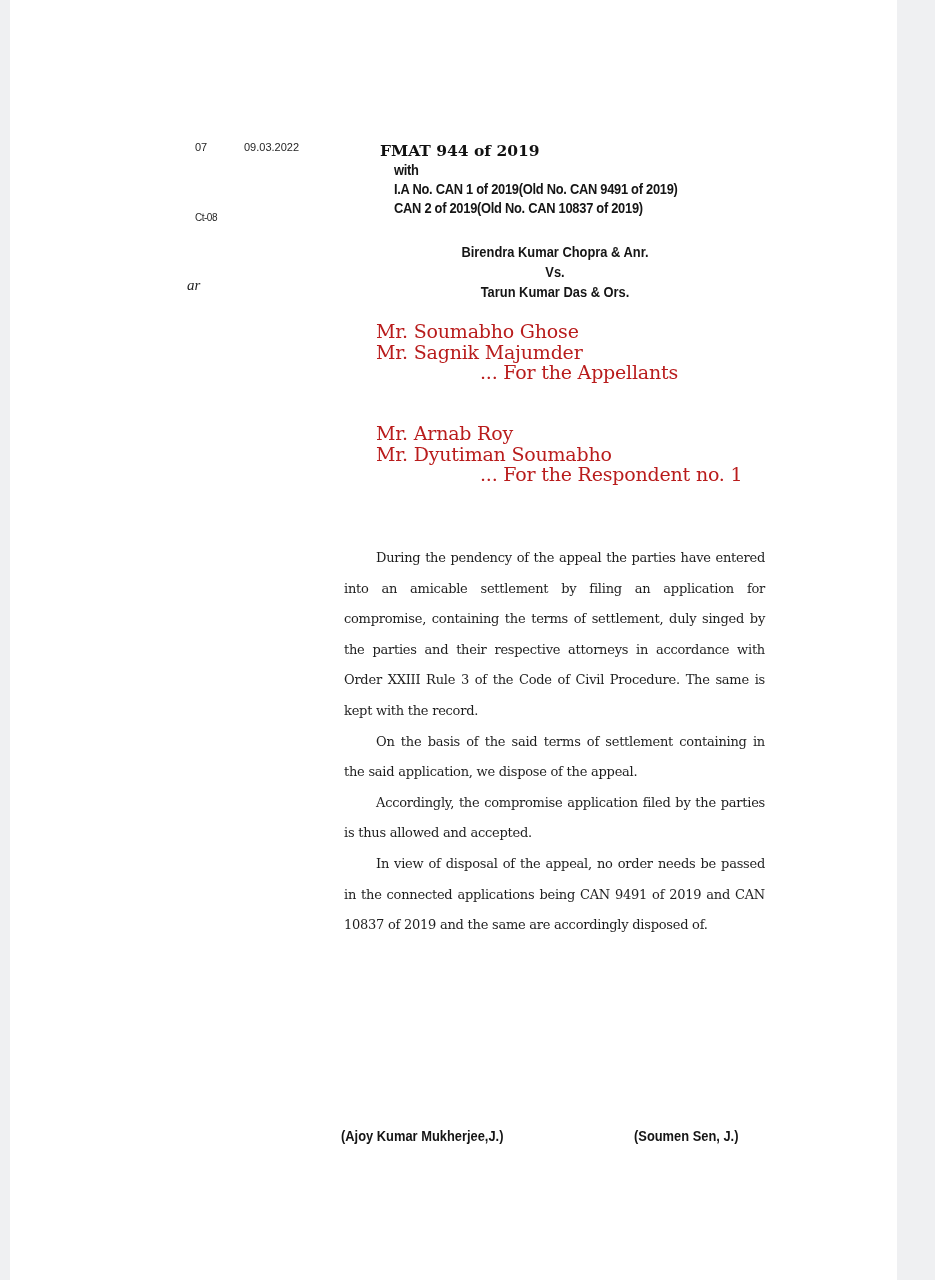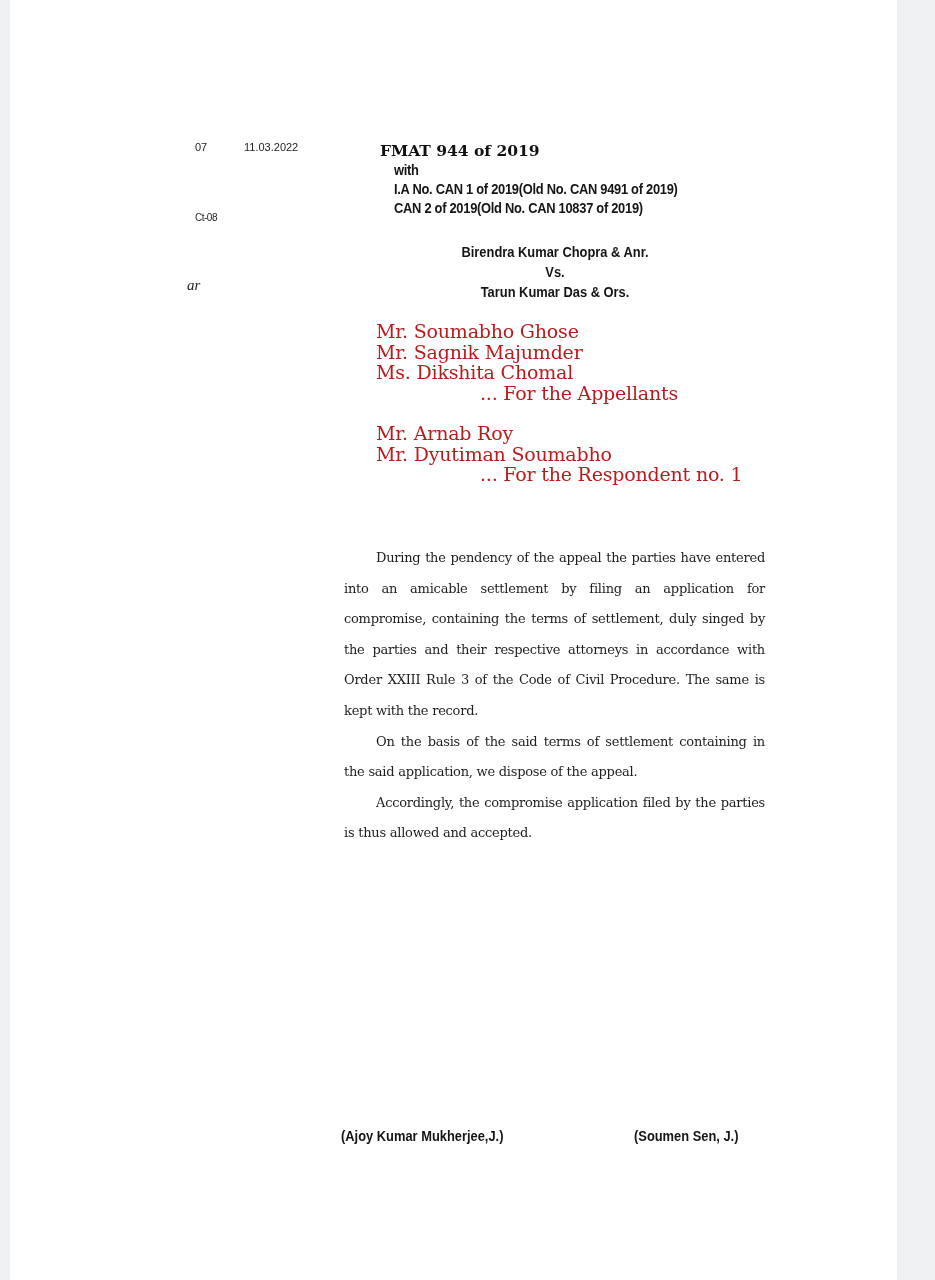--- a/index.html
+++ b/index.html
@@ -123,50 +123,50 @@
     .sig-left { left: 341px; }
     .sig-right { left: 634px; }
   </style>
 </head>
 <body>
 
 <div class="edge-left"></div>
 <div class="edge-right"></div>
 
 <div class="abs sans serial">07</div>
-<div class="abs sans date">11.03.2022</div>
+<div class="abs sans date">09.03.2022</div>
 <div class="abs sans court">Ct-08</div>
 <div class="abs initials">ar</div>
 
 <div class="case-header">
   <div class="case-title">FMAT 944 of 2019</div>
   <div class="case-line">with</div>
   <div class="case-line">I.A No. CAN 1 of 2019(Old No. CAN 9491 of 2019)</div>
   <div class="case-line">CAN 2 of 2019(Old No. CAN 10837 of 2019)</div>
 </div>
 
 <div class="parties">
   <div class="party-line">Birendra Kumar Chopra &amp; Anr.</div>
   <div class="party-line">Vs.</div>
   <div class="party-line">Tarun Kumar Das &amp; Ors.</div>
 </div>
 
 <div class="counsel counsel-appellants">
   <div class="name">Mr. Soumabho Ghose</div>
   <div class="name">Mr. Sagnik Majumder</div>
-  <div class="name">Ms. Dikshita Chomal</div>
   <div class="role">... For the Appellants</div>
 </div>
 
 <div class="counsel counsel-respondent">
   <div class="name">Mr. Arnab Roy</div>
   <div class="name">Mr. Dyutiman Soumabho</div>
   <div class="role">... For the Respondent no. 1</div>
 </div>
 
 <div class="order-body">
   <p>During the pendency of the appeal the parties have entered into an amicable settlement by filing an application for compromise, containing the terms of settlement, duly singed by the parties and their respective attorneys in accordance with Order XXIII Rule 3 of the Code of Civil Procedure.  The same is kept with the record.</p>
   <p>On the basis of the said terms of settlement containing in the said application, we dispose of the appeal.</p>
   <p>Accordingly, the compromise application filed by the parties is thus allowed and accepted.</p>
+  <p>In view of disposal of the appeal, no order needs be passed in the connected applications being CAN 9491 of 2019 and CAN 10837 of 2019 and the same are accordingly disposed of.</p>
 </div>
 
 <div class="sig sig-left">(Ajoy Kumar Mukherjee,J.)</div>
 <div class="sig sig-right">(Soumen Sen, J.)</div>
 
 </body></html>

